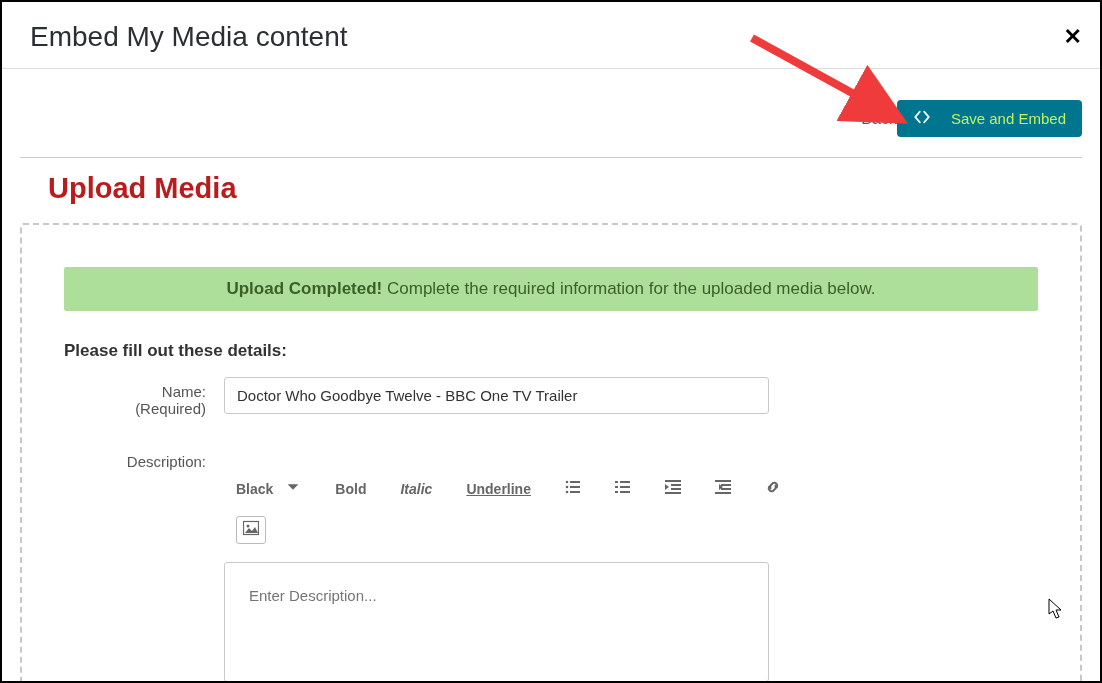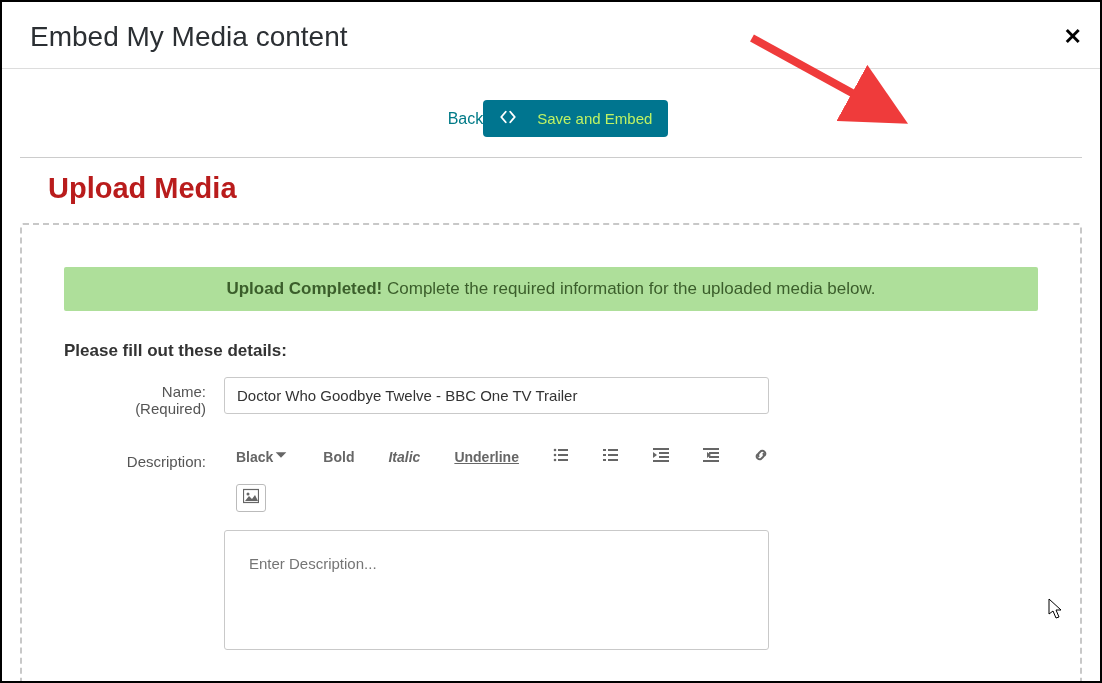--- a/index.html
+++ b/index.html
@@ -4,37 +4,37 @@
 <style>
   * { box-sizing: border-box; margin: 0; padding: 0; }
   body { font-family: "Segoe UI", "Helvetica Neue", Arial, sans-serif; background: #fff; color: #333; }
   .modal { border: 2px solid #000; width: 1102px; height: 683px; position: relative; overflow: hidden; }
   .modal-header { display: flex; justify-content: space-between; align-items: center; padding: 18px 10px 14px 28px; }
   .modal-title { font-size: 28px; font-weight: 400; color: #2b2f33; }
   .close-x { font-size: 22px; font-weight: 700; color: #000; cursor: pointer; padding: 4px 8px; }
   .hr { height: 1px; background: #ddd; margin: 0 0 0 0; }
   .scrollwrap { position: absolute; top: 70px; bottom: 0; left: 0; right: 0; overflow-y: scroll; }
   .content-inner { padding: 0 18px 40px 18px; }
-  .topbar { display: flex; justify-content: center; align-items: center; padding: 28px 0 20px 0; }
+  .topbar { display: flex; justify-content: flex-end; align-items: center; padding: 28px 0 20px 0; }
   .back { color: #007a87; font-size: 16px; cursor: pointer; padding-left: 14px; }
   .save-btn { background: #00758f; color: #bef264; border: none; border-radius: 4px; padding: 10px 16px; font-size: 15px; font-weight: 400; display: flex; align-items: center; gap: 20px; cursor: pointer; }
   .save-btn svg { fill: #fff; }
   .hr2 { height: 1px; background: #ccc; }
   .page-h1 { font-size: 29px; font-weight: 700; color: #b91c1c; padding: 14px 0 18px 0; margin-left: 28px; }
   .dashed-box { border: 2px dashed #c8c8c8; border-radius: 3px; padding: 42px 42px; }
   .banner { background: #aedf9a; color: #3b5e2b; text-align: center; padding: 12px 16px; border-radius: 2px; font-size: 17px; font-weight: 400; }
   .banner strong { font-weight: 700; color: #3b5e2b; }
   .instr { font-size: 17px; font-weight: 700; color: #333; margin: 30px 0 16px 0; }
   .form-row { display: flex; align-items: flex-start; margin-bottom: 30px; }
   .label-col { width: 160px; text-align: right; padding-right: 18px; padding-top: 6px; color: #555; font-size: 15px; }
   .label-col .req { display:block; }
   .field-col { flex: 1; }
   .text-input { width: 545px; padding: 9px 12px; border: 1px solid #c9c9c9; border-radius: 3px; font-size: 15px; color: #333; }
   .toolbar { display: flex; align-items: center; gap: 34px; padding: 0 12px 18px 12px; flex-wrap: wrap; max-width: 720px; }
-  .tb-item { color: #666; font-weight: 700; font-size: 14px; cursor: pointer; display: flex; align-items: center; gap: 0; }
+  .tb-item { color: #666; font-weight: 700; font-size: 14px; cursor: pointer; display: flex; align-items: center; gap: 12px; margin-top: 32px; }
   .tb-underline { text-decoration: underline; }
   .tb-italic { font-style: italic; }
   .tb-icon { width: 16px; height: 16px; fill: #666; }
   .toolbar-row2 { padding: 0 12px 18px 12px; }
   .img-icon-btn { border: 1px solid #bbb; border-radius: 3px; padding: 3px 6px; display: inline-flex; align-items: center; justify-content: center; cursor: pointer; }
   .desc-area { width: 545px; height: 120px; border: 1px solid #c9c9c9; border-radius: 3px; padding: 24px; font-size: 15px; color: #888; font-family: inherit; resize: none; }
   .arrow-layer { position: absolute; left: 740px; top: 10px; width: 200px; height: 130px; pointer-events: none; }
   .cursor { position: absolute; left: 1046px; top: 596px; pointer-events: none; }
 
   

